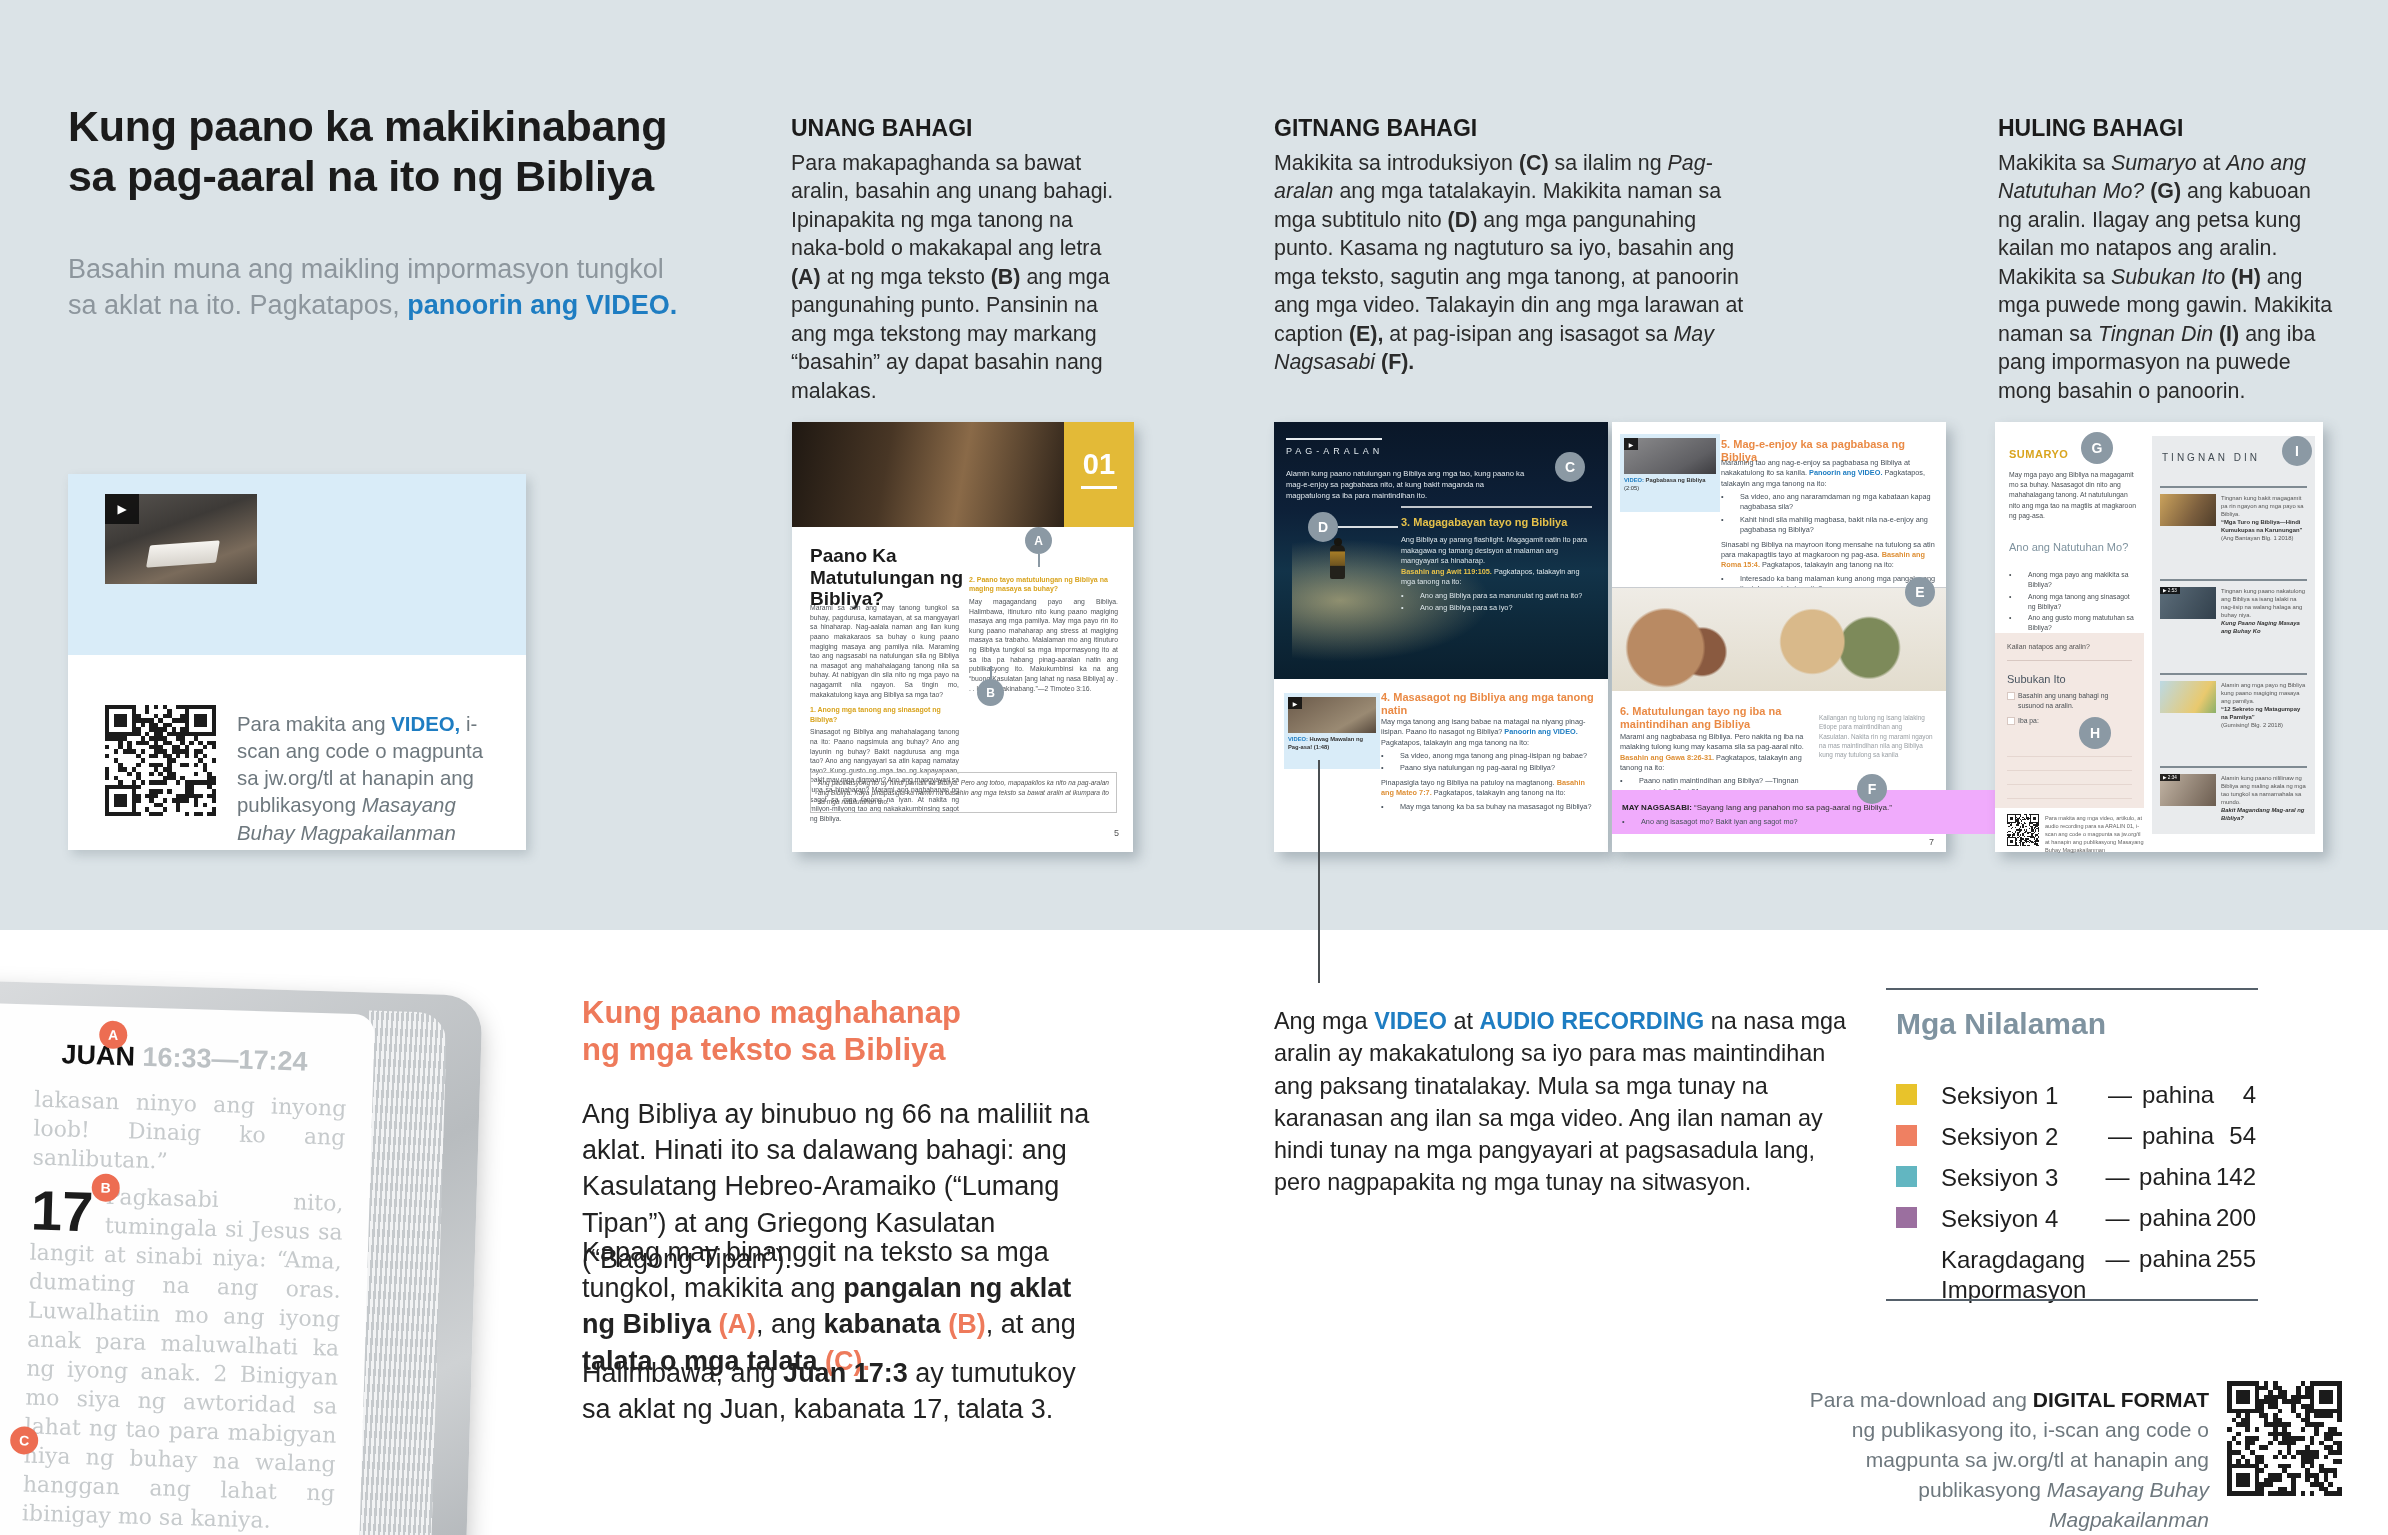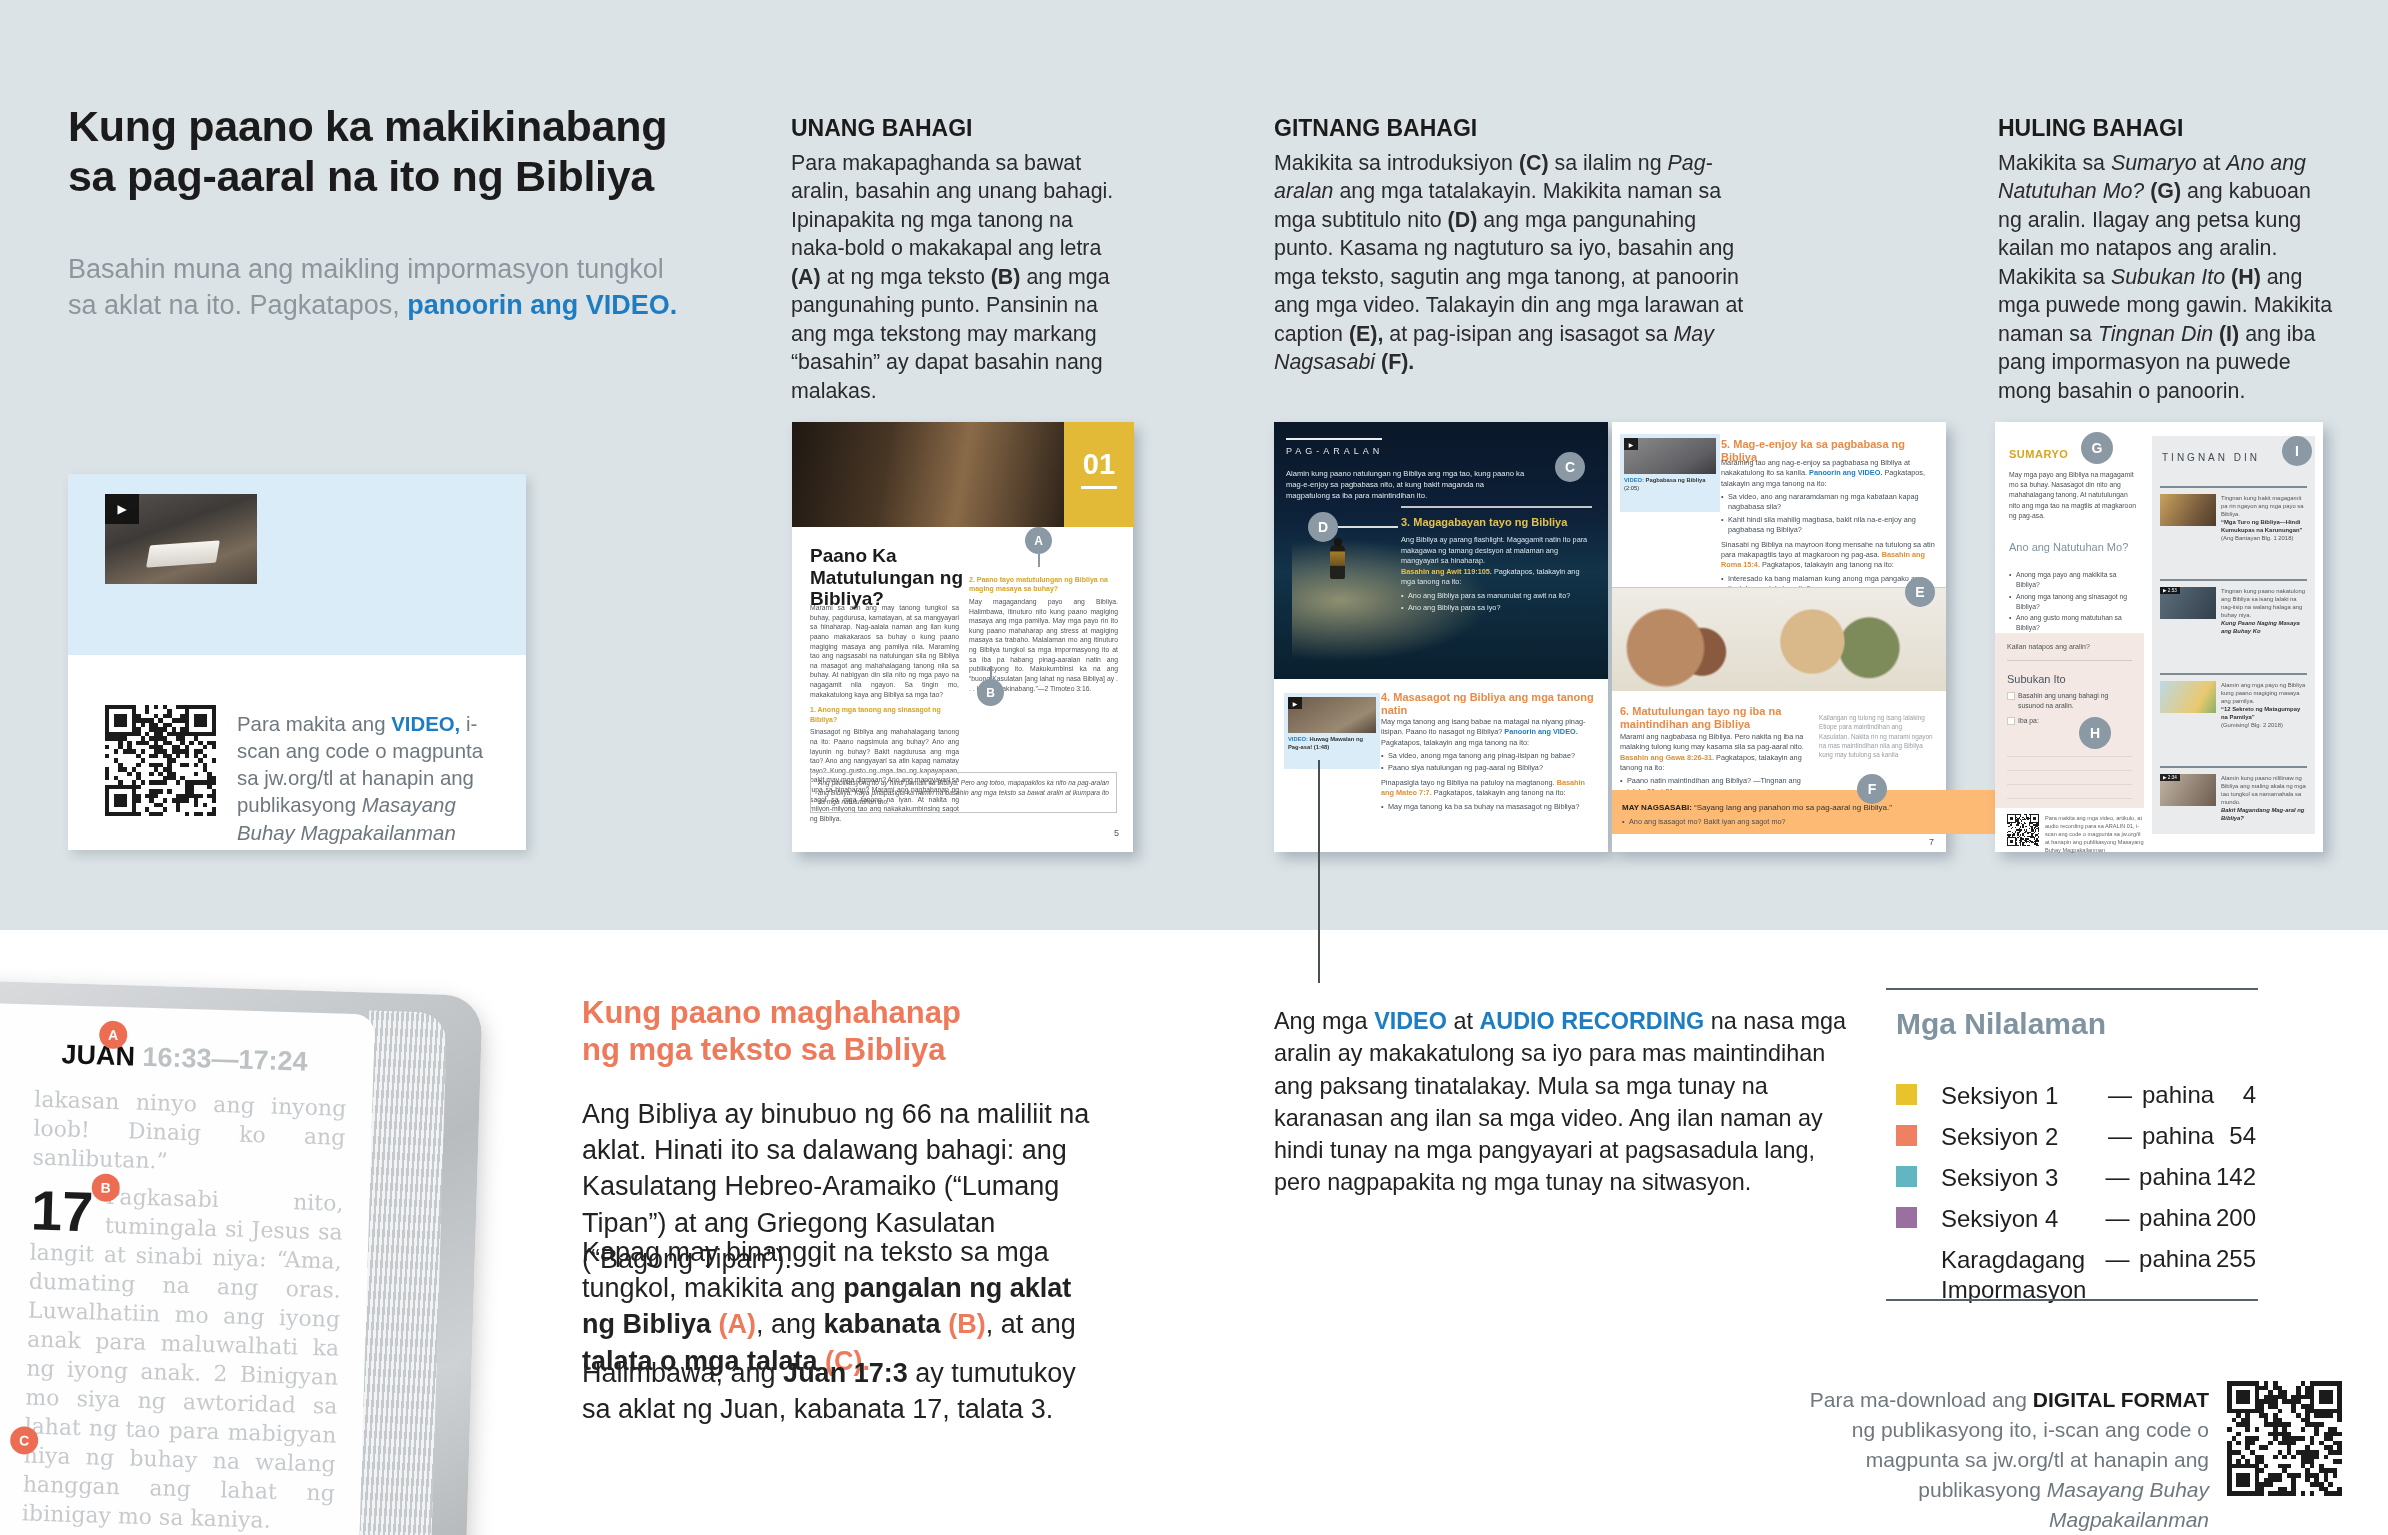--- a/index.html
+++ b/index.html
@@ -38,21 +38,21 @@
 
   
   .pg{position:absolute;background:#fff;box-shadow:6px 7px 12px rgba(60,75,90,.30);}
   .mk{position:absolute;border-radius:50%;color:#fff;font-weight:bold;background:#8b99a4;
       display:flex;align-items:center;justify-content:center;z-index:5;}
   .mk.or{background:#ed6d52;}
   .stem{position:absolute;width:1.5px;background:#8b99a4;z-index:4;}
   .t7{font-size:6.8px;line-height:1.42;color:#50555a;text-align:justify;}
   .mq{font-size:7px;font-weight:bold;color:#d9a41e;line-height:1.35;margin:6px 0 3px;}
   ul.mini{margin:3px 0 4px 0;padding:0;list-style:none;}
-  ul.mini li{position:relative;padding-left:7px;margin-bottom:2px;}
+  ul.mini li{position:relative;padding-left:19px;margin-bottom:2px;}
   ul.mini li::before{content:"•";position:absolute;left:0;top:0;}
 
   
   .lesson{left:792px;top:422px;width:341px;height:430px;}
   .lphoto{position:absolute;left:0;top:0;width:272px;height:105px;
           background:linear-gradient(100deg,#1f1812 0%,#483625 35%,#8a6a48 62%,#2e2319 100%);}
   .ltab{position:absolute;left:272px;top:0;width:70px;height:105px;background:#e3ba37;text-align:center;}
   .ltab .n{display:block;margin-top:26px;font-size:29px;font-weight:bold;color:#fff;}
   .ltab .u{display:block;width:36px;height:3px;background:#fff;margin:5px auto 0;}
   .ltitle{position:absolute;left:18px;top:123px;width:214px;font-size:19px;font-weight:bold;line-height:1.14;color:#1b1b1b;}
@@ -92,21 +92,21 @@
   .sr-b{position:absolute;left:109px;top:36px;width:215px;font-size:7.3px;line-height:1.42;color:#46505a;}
   .sr-illus{position:absolute;left:0;top:165px;width:334px;height:103px;border-top:1.5px solid #c9ccd0;
       background:radial-gradient(circle at 16% 58%,#b98a63 0 13%,transparent 14%),
                  radial-gradient(circle at 27% 62%,#8a5a40 0 9%,transparent 10%),
                  radial-gradient(circle at 60% 52%,#d9b98a 0 15%,transparent 16%),
                  radial-gradient(circle at 77% 58%,#7d8a5a 0 11%,transparent 12%),
                  linear-gradient(180deg,#efece6,#e2dccd);}
   .sr-h6{position:absolute;left:8px;top:283px;width:185px;font-size:11px;font-weight:bold;color:#ea8a45;line-height:1.18;}
   .sr-b6{position:absolute;left:8px;top:310px;width:185px;font-size:7.3px;line-height:1.42;color:#46505a;}
   .sr-cap{position:absolute;left:207px;top:291px;width:115px;font-size:6.4px;color:#9aa0a5;line-height:1.46;}
-  .sr-may{position:absolute;left:0;top:368px;width:385px;height:44px;background:#fdba74;padding:6px 10px;box-sizing:border-box;}
+  .sr-may{position:absolute;left:0;top:368px;width:385px;height:44px;background:#f0abfc;padding:6px 10px;box-sizing:border-box;}
   .sr-may .lab{font-size:8px;font-weight:bold;color:#222;}
   .sr-may .q{font-size:8px;color:#333;}
   .sr-pageno{position:absolute;right:12px;top:415px;font-size:9px;color:#555;}
 
   
   .sumpg{left:1995px;top:422px;width:328px;height:430px;}
   .sm-sumaryo{position:absolute;left:14px;top:26px;font-size:11px;font-weight:bold;color:#d9a41e;letter-spacing:0.5px;}
   .sm-body{position:absolute;left:14px;top:48px;width:129px;font-size:6.8px;line-height:1.5;color:#4a5055;}
   .sm-ano{position:absolute;left:14px;top:119px;width:131px;font-size:11px;color:#7e929e;line-height:1.2;}
   .sm-ab{position:absolute;left:14px;top:145px;width:129px;font-size:6.8px;line-height:1.45;color:#4a5055;}

